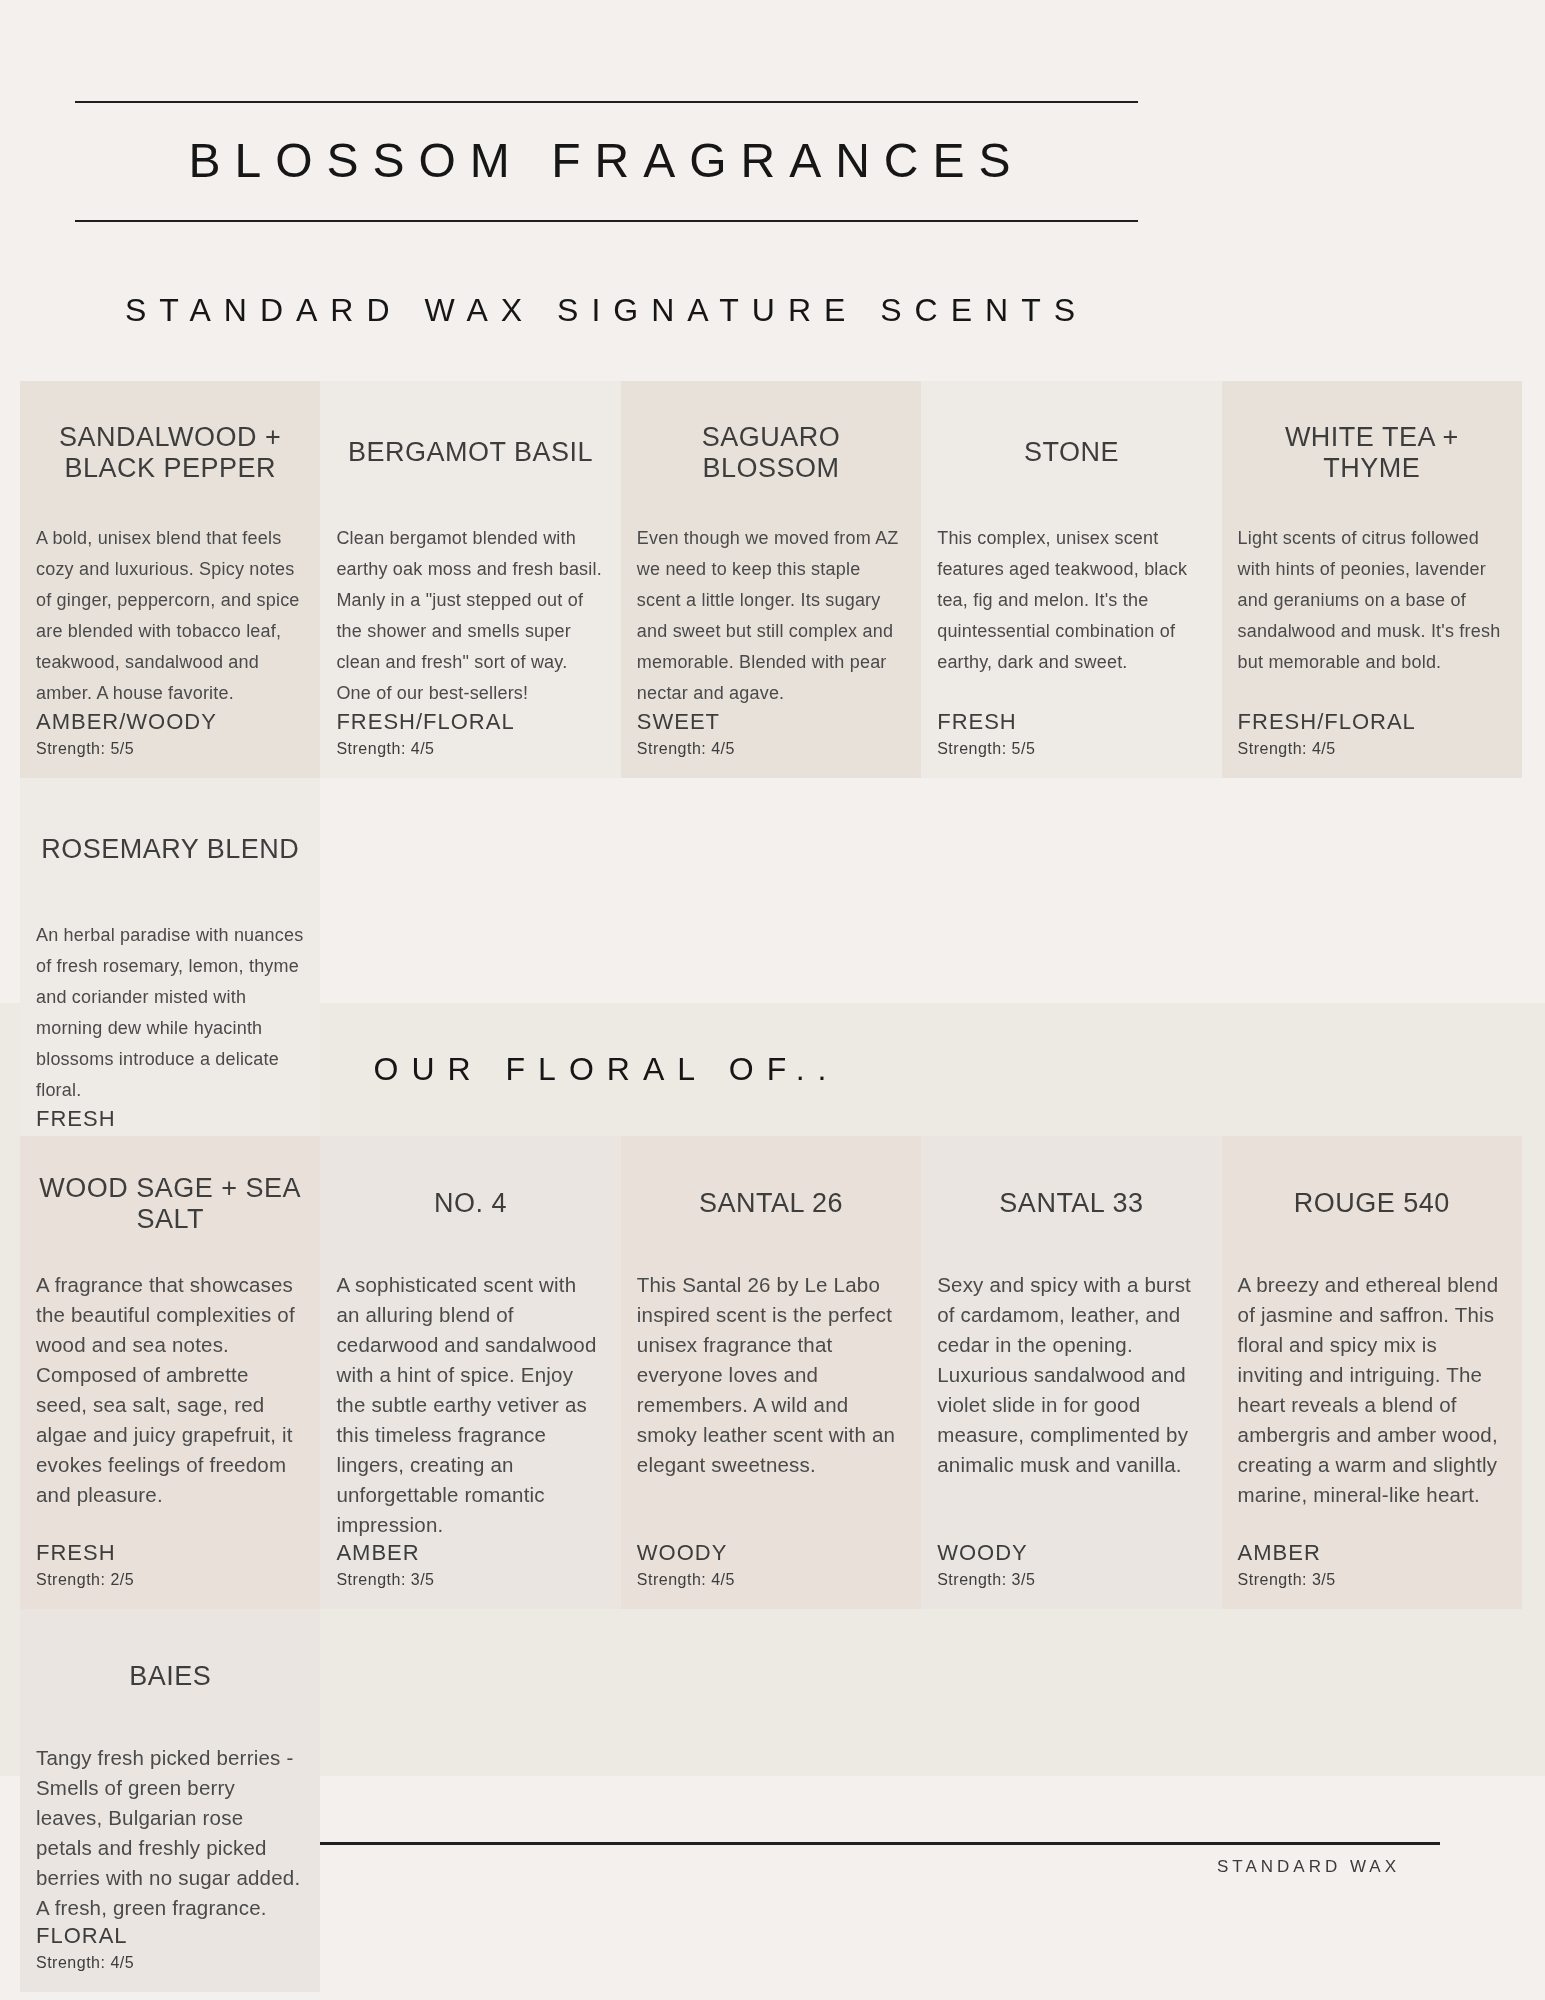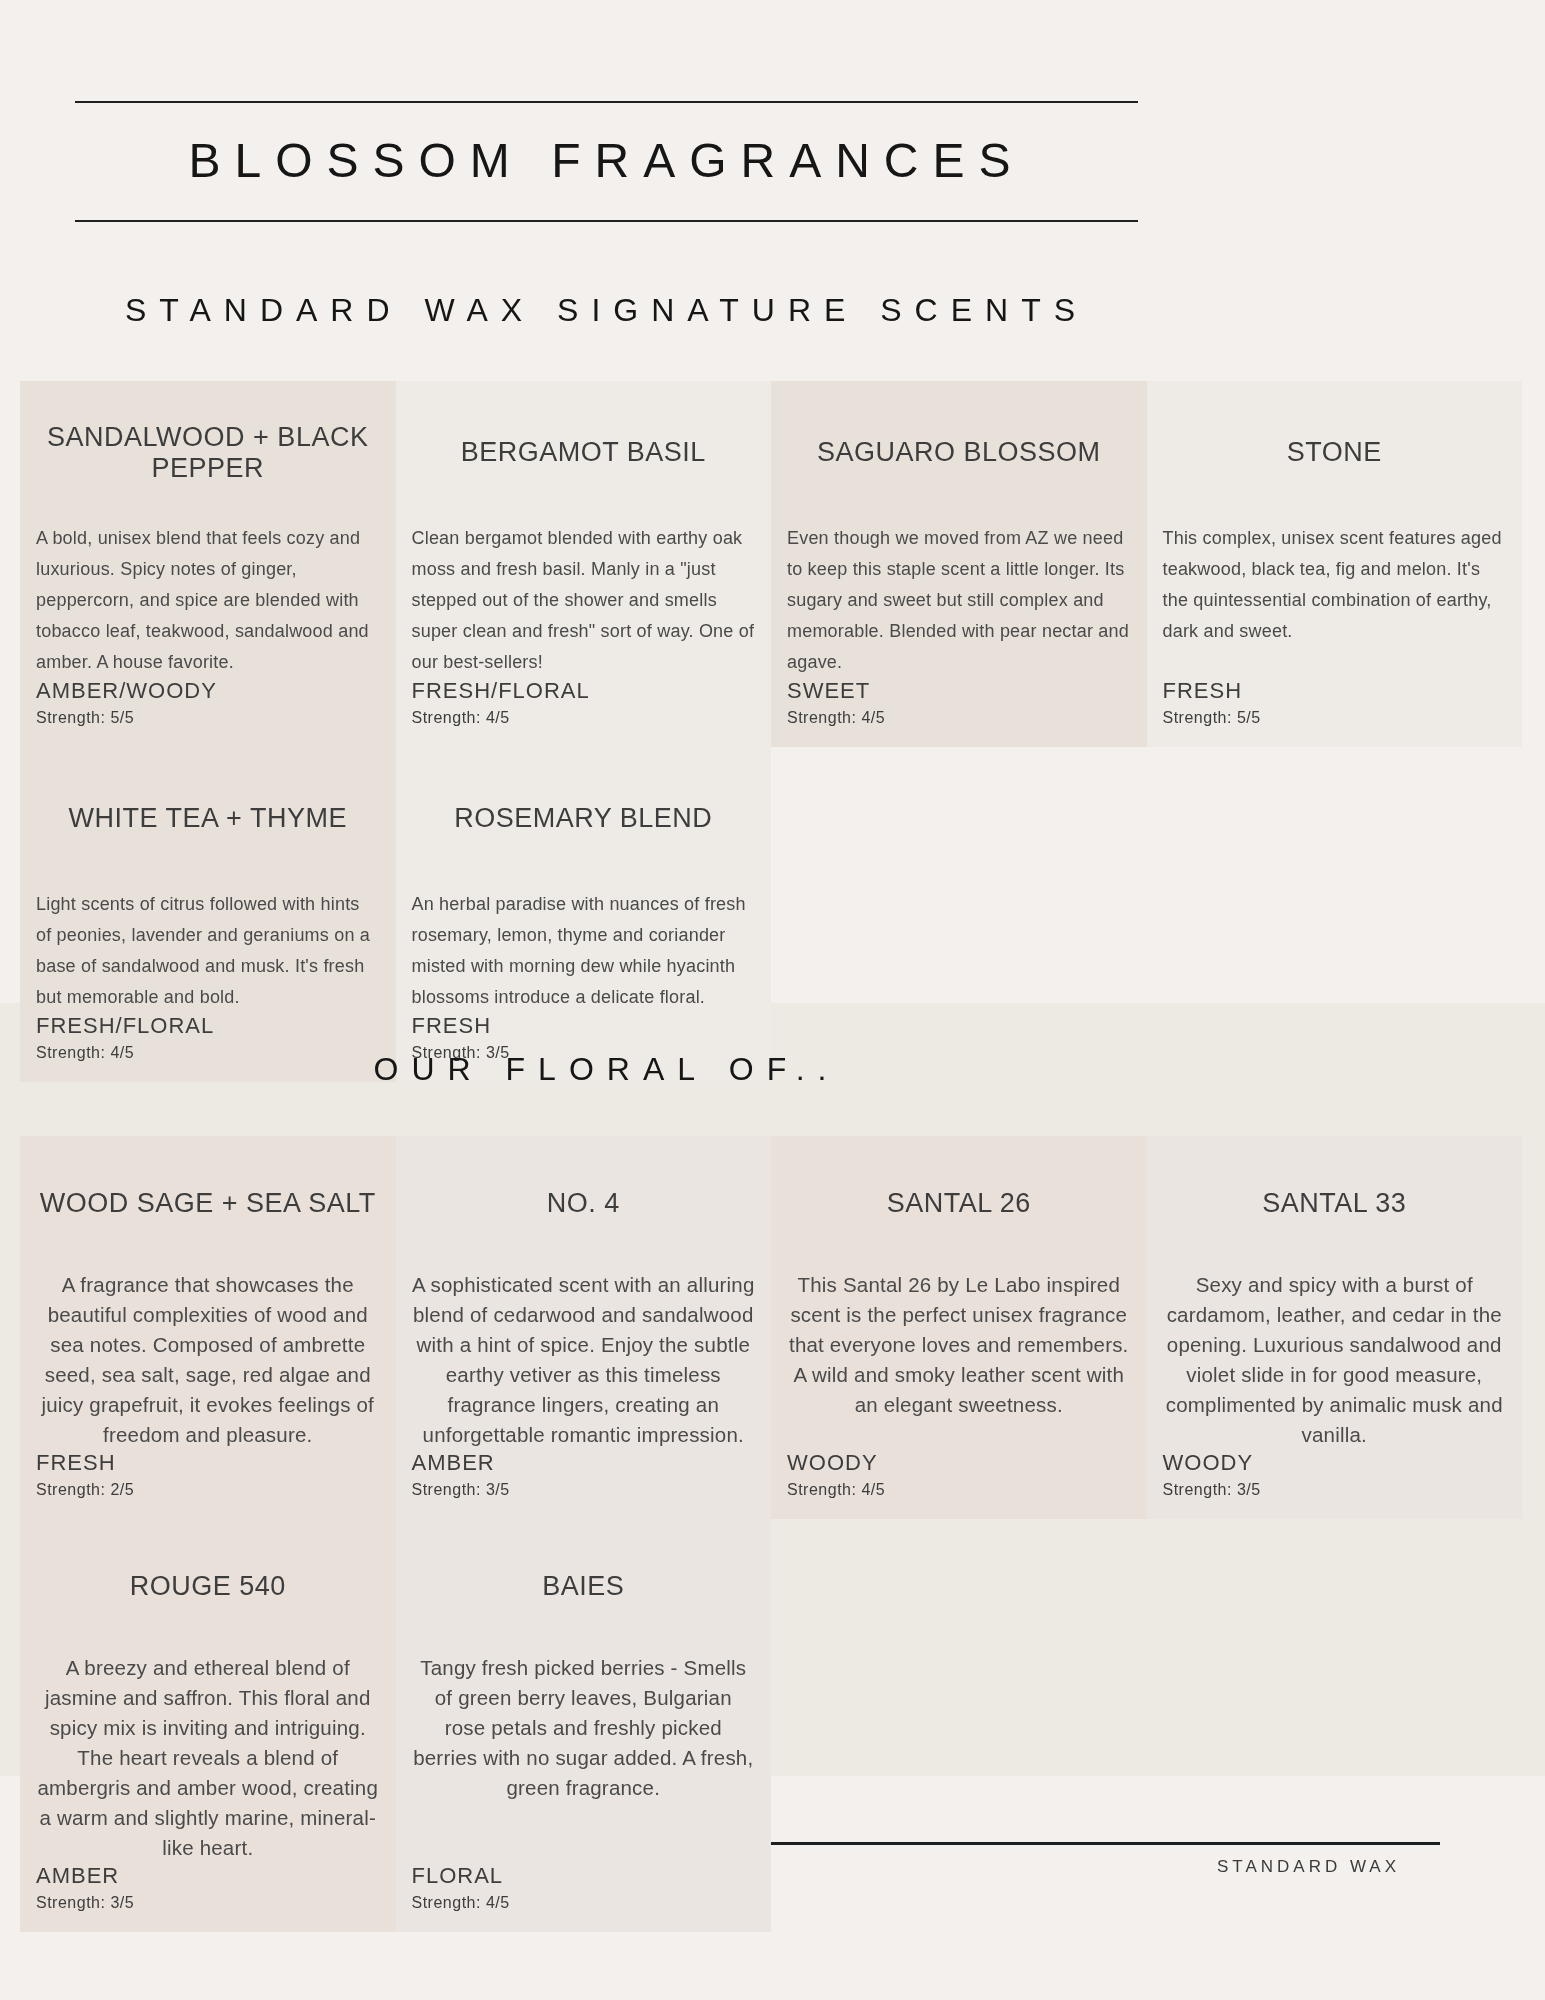--- a/index.html
+++ b/index.html
@@ -24,21 +24,21 @@
     color:var(--heading-text);white-space:nowrap;
   }
   .mid-rule{width:1063px;margin:32px 0 0 75px;}
   .section-heading{
     width:1063px;margin:0 0 0 75px;text-align:center;
     font-size:32px;font-weight:300;letter-spacing:13px;
     color:var(--heading-text);white-space:nowrap;
   }
   .section-heading.first{margin-top:70px;}
   .grid{
-    display:grid;grid-template-columns:repeat(4,1fr);
+    display:grid;grid-template-columns:repeat(5,1fr);
     margin:0 23px 0 20px;
   }
   .grid.sec-signature{margin-top:52px;height:575px;}
   .grid.sec-versions{margin-top:48px;height:624px;}
   .card{
     display:flex;flex-direction:column;
     padding:16px 16px 20px 16px;
   }
   .sec-signature .card.odd{background:var(--card-odd-bg);}
   .sec-signature .card.even{background:var(--card-even-bg);}
@@ -47,21 +47,21 @@
   .card-title{
     min-height:112px;display:flex;align-items:center;justify-content:center;
     text-align:center;font-size:27px;line-height:1.16;letter-spacing:0.5px;
     color:var(--title-text);font-weight:400;
   }
   .sec-versions .card-title{min-height:104px;}
   .card-desc{
     margin-top:14px;font-size:18px;line-height:31px;
     letter-spacing:0.2px;color:var(--body-text);
   }
-  .sec-versions .card-desc{font-size:20.5px;line-height:30px;text-align:center;}
+  .sec-versions .card-desc{font-size:20.5px;line-height:30px;}
   .card-meta{margin-top:auto;color:var(--title-text);}
   .card-category{font-size:22px;letter-spacing:1px;}
   .card-strength{font-size:16px;margin-top:5px;letter-spacing:0.5px;}
   .band{
     margin-top:47px;background:var(--band-bg);
     padding:48px 0 16px 0;
   }
   .footer-rule{width:1366px;margin:66px 0 0 74px;height:3px;background:var(--rule);}
   .footer-text{
     width:1366px;margin:12px 0 0 74px;text-align:right;padding-right:40px;

